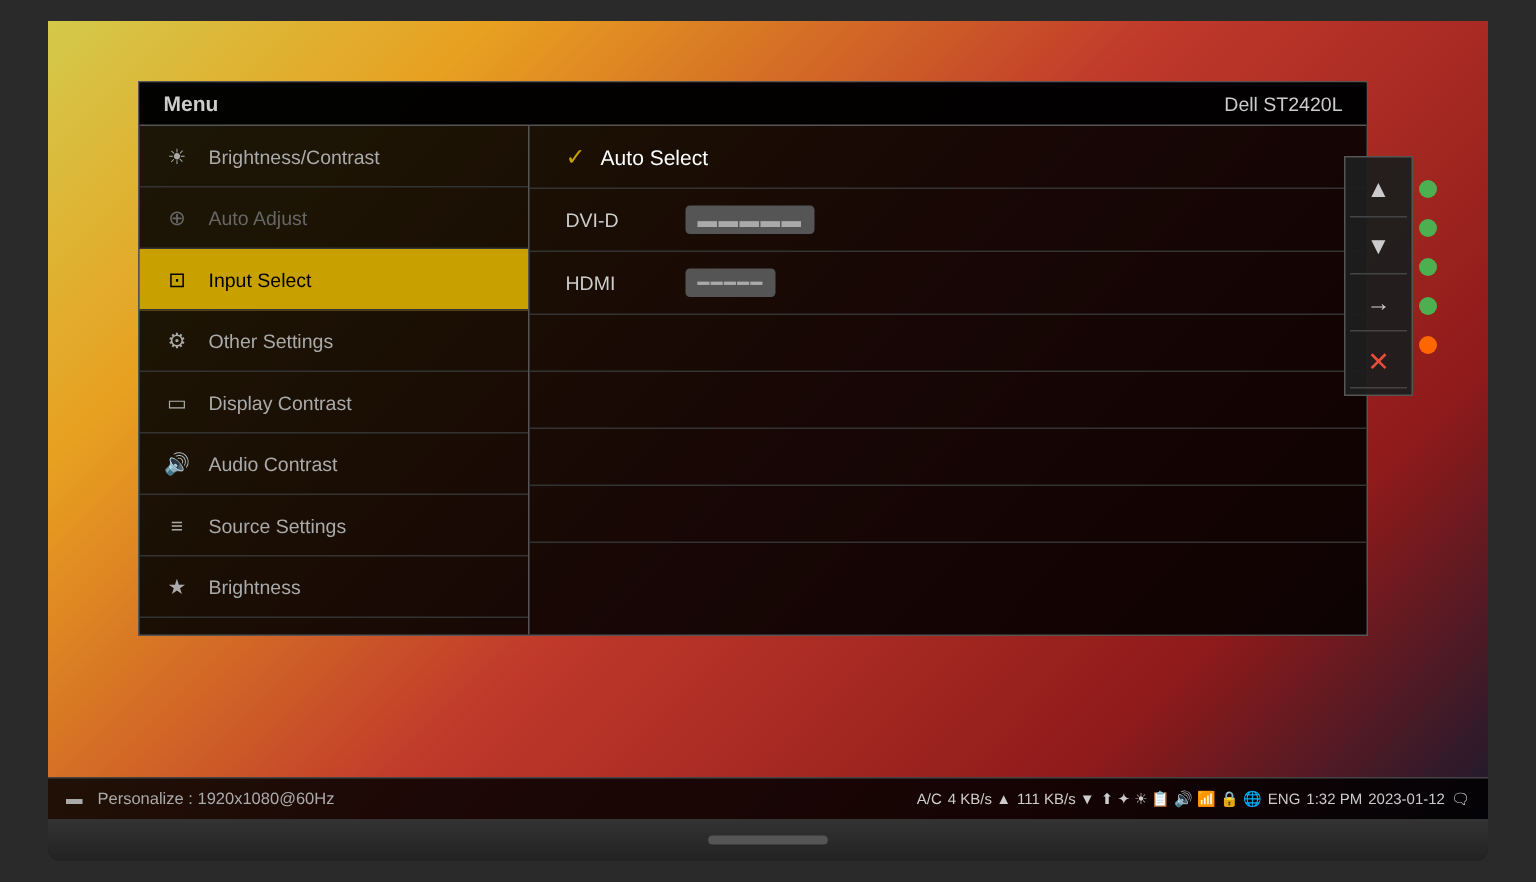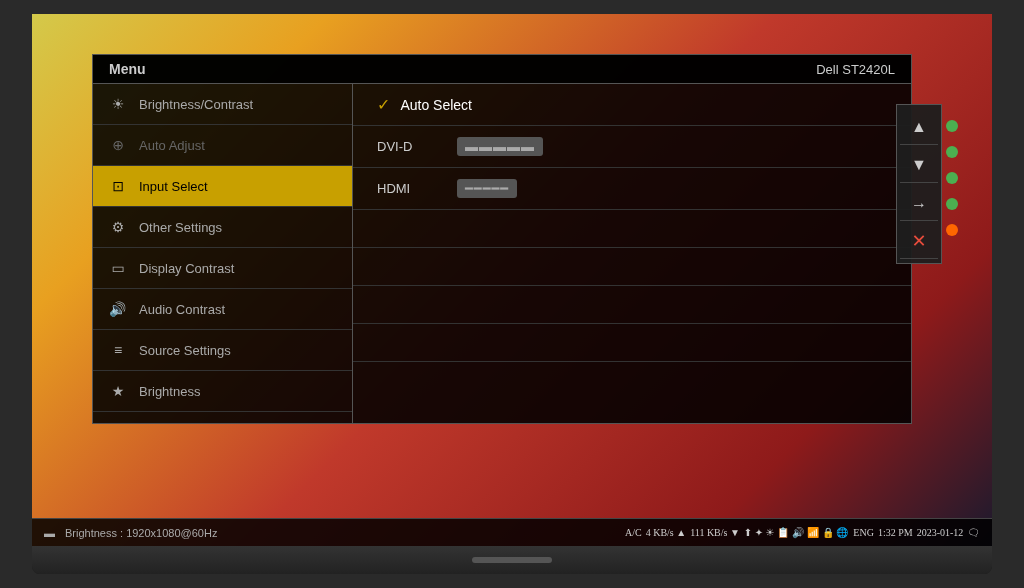--- a/index.html
+++ b/index.html
@@ -221,21 +221,20 @@
       margin-left: 4px;
     }
 
     .taskbar-right {
       margin-left: auto;
       display: flex;
       align-items: flex-end;
       gap: 4px;
       color: #ccc;
       font-size: 10px;
-      font-family: Liberation Serif, serif;
     }
 
     .monitor-stand {
       height: 28px;
       background: linear-gradient(to bottom, #333, #222);
       border-bottom-left-radius: 8px;
       border-bottom-right-radius: 8px;
       display: flex;
       align-items: center;
       justify-content: center;
@@ -347,21 +346,21 @@
       <div class="dot" style="background:#4caf50;"></div>
       <div class="dot" style="background:#4caf50;"></div>
       <div class="dot" style="background:#4caf50;"></div>
       <div class="dot" style="background:#4caf50;"></div>
       <div class="dot" style="background:#ff6600;"></div>
     </div>
 
     <div class="taskbar">
       <div class="taskbar-left">
         <span style="color:#aaa; font-size:11px;">▬</span>
-        <span class="taskbar-resolution">Brightness : 1920x1080@60Hz</span>
+        <span class="taskbar-resolution">Personalize : 1920x1080@60Hz</span>
       </div>
       <div class="taskbar-right">
         <span>A/C</span>
         <span>4 KB/s ▲</span>
         <span>111 KB/s ▼</span>
         <span>⬆ ✦ ☀ 📋 🔊 📶 🔒 🌐</span>
         <span>ENG</span>
         <span>1:32 PM</span>
         <span>2023-01-12</span>
         <span>🗨</span>

